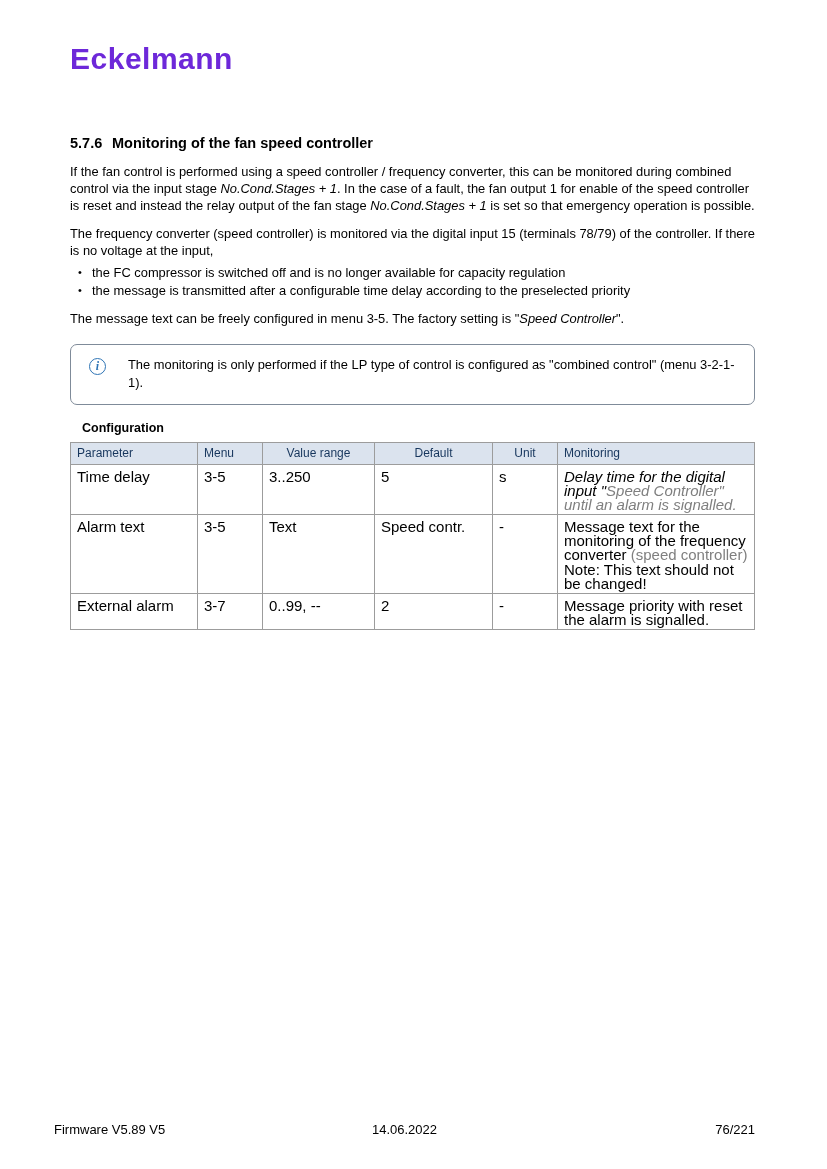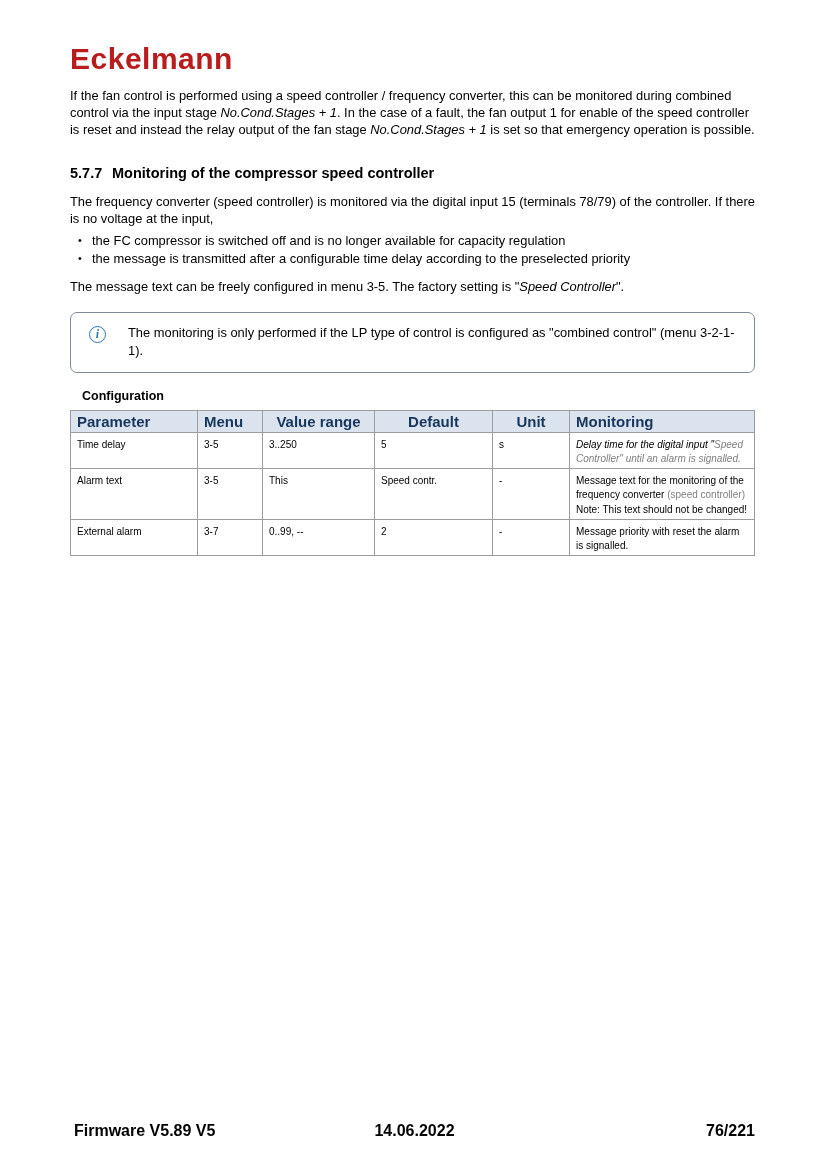--- a/index.html
+++ b/index.html
@@ -3,21 +3,21 @@
 <meta charset="utf-8">
 <style>
   * { margin:0; padding:0; box-sizing:border-box; }
   html,body { background:#ffffff; }
   .page {
     width:827px; height:1169px; position:relative; background:#fff;
     font-family:"Liberation Sans", sans-serif; color:#000; overflow:hidden;
   }
   .content { position:absolute; left:70px; right:72px; top:0; }
   .logo {
-    margin-top:42px; font-size:30px; font-weight:bold; color:#b91c1c;
+    margin-top:42px; font-size:30px; font-weight:bold; color:#6d28d9;
     letter-spacing:0.5px; line-height:34px;
   }
   h2.sec { font-size:14.5px; font-weight:bold; display:flex; line-height:18px; }
   h2.sec .num { flex:0 0 42px; }
   .h-576 { margin-top:58px; }
   .h-577 { margin-top:26px; }
   p.body { font-size:12.9px; line-height:17px; margin-top:11px; }
   ul.bullets { list-style:none; margin-top:5px; }
   ul.bullets li { display:flex; font-size:12.9px; line-height:17.5px; padding-left:8px; }
   ul.bullets .b { flex:0 0 14px; font-size:11px; line-height:17.5px; }
@@ -29,51 +29,51 @@
   .info-icon {
     flex:0 0 17px; height:17px; border:1.5px solid #2e74b5; border-radius:50%;
     color:#2e74b5; font-family:"Liberation Serif", serif; font-style:italic; font-weight:bold;
     font-size:12px; line-height:14px; text-align:center; margin-top:2px;
   }
   .infobox .txt { font-size:12.9px; line-height:18px; margin-left:22px; }
   .tbl-title { margin-top:16px; margin-left:12px; font-size:12.5px; font-weight:bold; }
   table.cfg { width:100%; border-collapse:collapse; margin-top:7px; table-layout:fixed; }
   table.cfg th, table.cfg td { border:1px solid #9c9c9c; vertical-align:top; }
   table.cfg th {
-    background:#dbe3ee; color:#17365d; font-size:15px; font-weight:bold;
+    background:#dbe3ee; color:#17365d; font-size:12px; font-weight:normal;
     padding:4px 6px; text-align:left; line-height:13px;
   }
   table.cfg th.c { text-align:center; }
-  table.cfg td { font-size:10px; padding:5px 6px 2px 6px; line-height:14px; }
+  table.cfg td { font-size:15px; padding:5px 6px 2px 6px; line-height:14px; }
   .col-param { width:127px; } .col-menu { width:65px; } .col-range { width:112px; }
-  .col-def { width:118px; } .col-unit { width:77px; }
+  .col-def { width:118px; } .col-unit { width:65px; }
   .gray { color:#7f7f7f; }
   .it { font-style:italic; }
   .note { margin-top:1px; }
   .footer {
-    position:absolute; left:74px; right:72px; top:1122px; display:flex; font-size:16px;font-weight:bold;
+    position:absolute; left:54px; right:72px; top:1122px; display:flex; font-size:13px;
   }
   .footer .f-left { flex:1; text-align:left; }
   .footer .f-center { flex:1; text-align:center; }
   .footer .f-right { flex:1; text-align:right; }
 </style>
 </head>
 <body>
 
 <div class="page">
   <div class="content">
 
     <div class="logo">Eckelmann</div>
 
+    <h2 class="sec h-576">
+      <span class="num">5.7.6</span>
+      <span>Monitoring of the fan speed controller</span>
+    </h2>
     <p class="body"><span>If the fan control is performed using a speed controller / frequency converter, this can be monitored during combined control via the input stage </span><em class="inline-it">No.Cond.Stages + 1</em><span>. In the case of a fault, the fan output 1 for enable of the speed controller is reset and instead the relay output of the fan stage </span><em class="inline-it">No.Cond.Stages + 1</em><span> is set so that emergency operation is possible.</span></p>
 
-    <h2 class="sec h-577">
-      <span class="num">5.7.7</span>
-      <span>Monitoring of the compressor speed controller</span>
-    </h2>
     <p class="body">The frequency converter (speed controller) is monitored via the digital input 15 (terminals 78/79) of the controller. If there is no voltage at the input,</p>
     <ul class="bullets">
       <li>
           <span class="b">•</span>
           <span>the FC compressor is switched off and is no longer available for capacity regulation</span>
         </li>
       <li>
           <span class="b">•</span>
           <span>the message is transmitted after a configurable time delay according to the preselected priority</span>
         </li>
@@ -103,21 +103,21 @@
           <td>Time delay</td>
           <td>3-5</td>
           <td>3..250</td>
           <td>5</td>
           <td>s</td>
           <td><span class="it">Delay time for the digital input "</span><span class="it gray">Speed Controller" until an alarm is signalled.</span></td>
         </tr>
         <tr>
           <td>Alarm text</td>
           <td>3-5</td>
-          <td>This</td>
+          <td>Text</td>
           <td>Speed contr.</td>
           <td>-</td>
           <td>
             <div><span>Message text for the monitoring of the frequency converter </span><span class="gray">(speed controller)</span></div>
             <div class="note">Note: This text should not be changed!</div>
           </td>
         </tr>
         <tr>
           <td>External alarm</td>
           <td>3-7</td>

